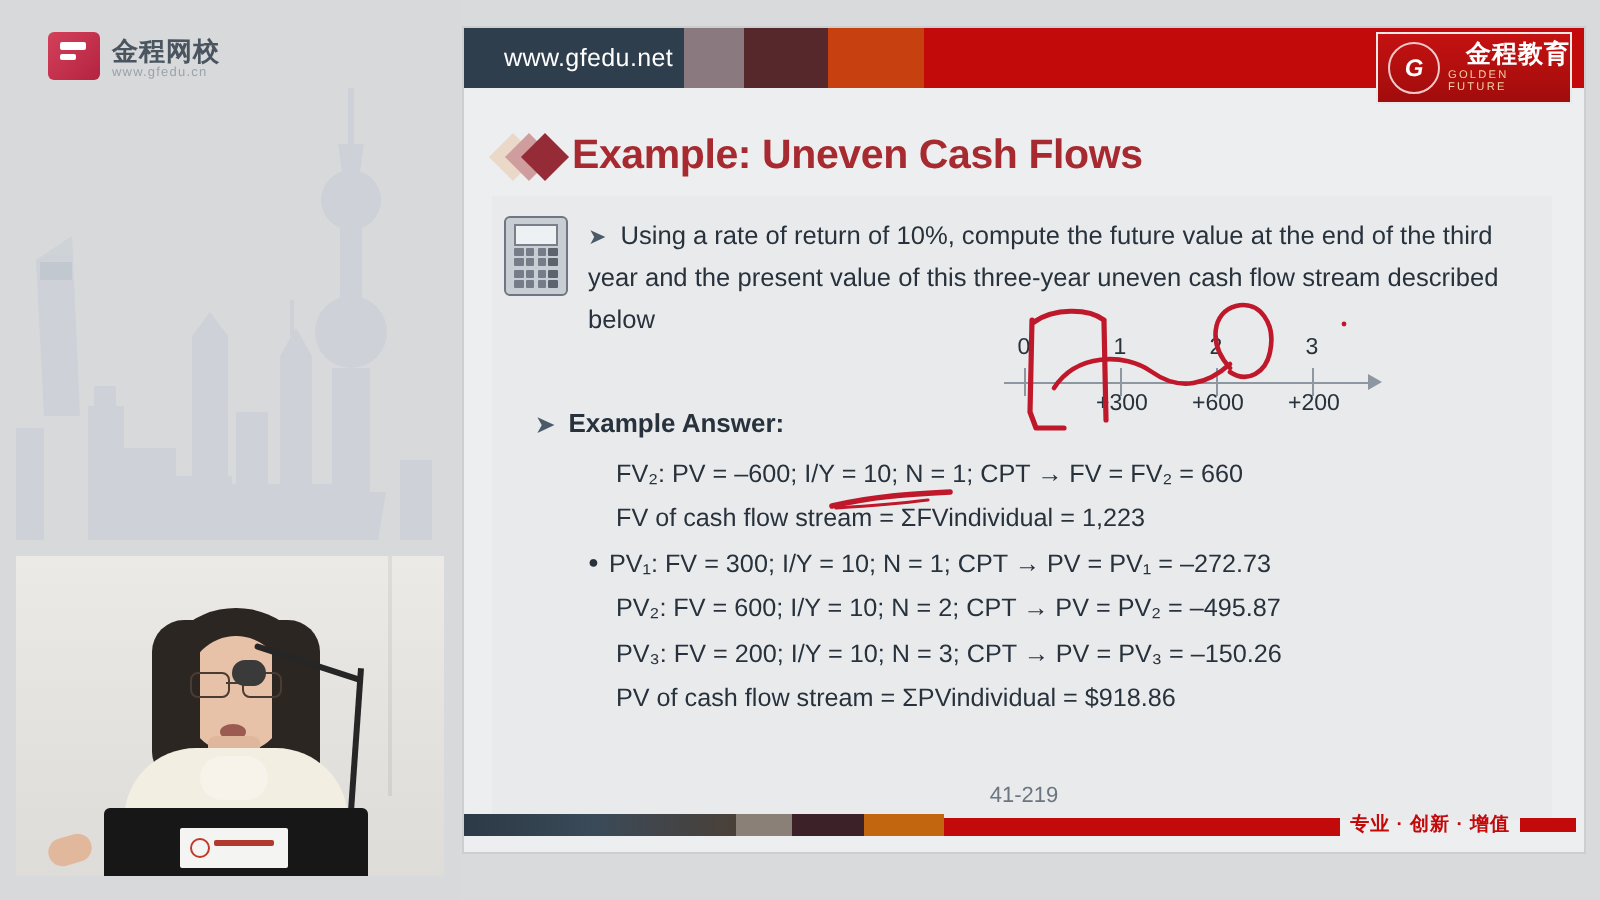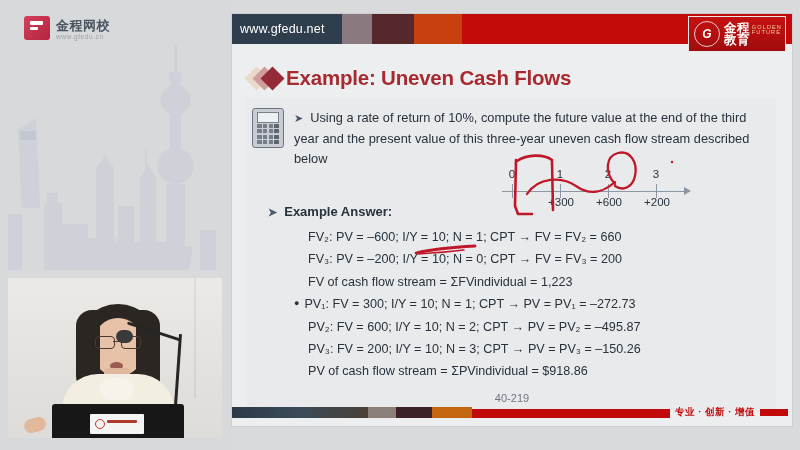--- a/index.html
+++ b/index.html
@@ -93,39 +93,39 @@
   
   .slide{
     position:absolute;left:232px;top:14px;width:560px;height:412px;
     background:#edeef0;box-shadow:0 0 0 1px rgba(0,0,0,.05);
   }
 
   
   .hdr{position:absolute;left:0;top:0;width:560px;height:30px;display:flex;}
   .hdr-url{
     width:110px;background:#2f3e4d;color:#fff;font-size:12.5px;
-    display:flex;align-items:center;padding-left:8px;box-sizing:border-box;letter-spacing:.2px;
+    display:flex;align-items:center;padding-left:20px;box-sizing:border-box;letter-spacing:.2px;
   }
   .blk{height:30px;}
   .blk.a{width:30px;background:#8a7a80;}
   .blk.b{width:42px;background:#56282b;}
   .blk.c{width:48px;background:#c7400f;}
   .blk.d{flex:1;background:#c20a0a;}
   .hdr-logo{
     position:absolute;right:6px;top:2px;width:98px;height:36px;
     background:linear-gradient(180deg,#c51111 0%,#a10c0c 100%);
     border:1px solid #e9e9e9;box-sizing:border-box;
     display:flex;align-items:center;gap:4px;padding-left:5px;
   }
   .hdr-seal{
     width:24px;height:24px;border-radius:50%;border:1.4px solid #f0c9c9;flex:none;
     display:flex;align-items:center;justify-content:center;
     font-size:12px;color:#fff;font-style:italic;font-weight:bold;
   }
-  .hdr-logo-tx{display:flex;flex-direction:row;line-height:1;}
+  .hdr-logo-tx{display:flex;flex-direction:column;line-height:1;align-items:flex-end;}
   .hdr-cn{font-size:12.5px;color:#fff;font-weight:bold;letter-spacing:.5px;}
   .hdr-en{font-size:5.6px;color:#f3d0a0;letter-spacing:1.1px;margin-top:3px;}
 
   
   .title-row{position:absolute;left:14px;top:52px;display:flex;align-items:center;gap:0;}
   .dia-wrap{position:relative;width:40px;height:24px;flex:none;}
   .dia{position:absolute;width:17px;height:17px;transform:rotate(45deg);top:4px;}
   .dia.back{left:2px;background:#ead9c9;}
   .dia.mid{left:10px;background:#cf9d9d;}
   .dia.front{left:18px;background:#962b38;}
@@ -345,21 +345,20 @@
         <span class="tcf" style="left:111px">+600</span>
         <span class="tcf" style="left:159px">+200</span>
       </div>
 
       <div class="ans-head">
         <span class="arr">➤</span><span>Example Answer:</span>
       </div>
 
       <div class="lines">
         <div class="ln ind">FV₂: PV = –600; I/Y = 10; N = 1; CPT → FV = FV₂ = 660</div>
-        <div class="ln ind">FV₃: PV = –200; I/Y = 10; N = 0; CPT → FV = FV₃ = 200</div>
         <div class="ln ind">FV of cash flow stream = ΣFVindividual = 1,223</div>
         <div class="ln b">PV₁: FV = 300; I/Y = 10; N = 1; CPT → PV = PV₁ = –272.73</div>
         <div class="ln ind">PV₂: FV = 600; I/Y = 10; N = 2; CPT → PV = PV₂ = –495.87</div>
         <div class="ln ind">PV₃: FV = 200; I/Y = 10; N = 3; CPT → PV = PV₃ = –150.26</div>
         <div class="ln ind">PV of cash flow stream = ΣPVindividual = $918.86</div>
       </div>
     </div>
 
     <svg class="ink" viewBox="0 0 560 412">
       <g fill="none" stroke="#c0182b" stroke-width="2.6" stroke-linecap="round" stroke-linejoin="round">
@@ -372,21 +371,21 @@
 
         <path d="M383 170 C372 158 374 142 386 139 C398 136 406 148 403 162 C401 172 392 178 383 172" stroke-width="2.3"></path>
 
         <circle cx="440" cy="148" r="1.2" fill="#c0182b" stroke="none"></circle>
 
         <path d="M184 239 C205 234 224 233 243 232" stroke-width="2.8"></path>
         <path d="M186 240 C202 239 216 238 232 236" stroke-width="1.6"></path>
       </g>
     </svg>
 
-    <div class="pg">40-219</div>
+    <div class="pg">41-219</div>
     <div class="ftr">
       <div class="ftr-ctrl"></div>
       <div class="ftr-b"></div>
       <div class="ftr-c"></div>
       <div class="ftr-d"></div>
       <div class="ftr-e"></div>
       <div class="ftr-slogan">专业 · 创新 · 增值</div>
       <div class="ftr-tail"></div>
     </div>
   </div>

